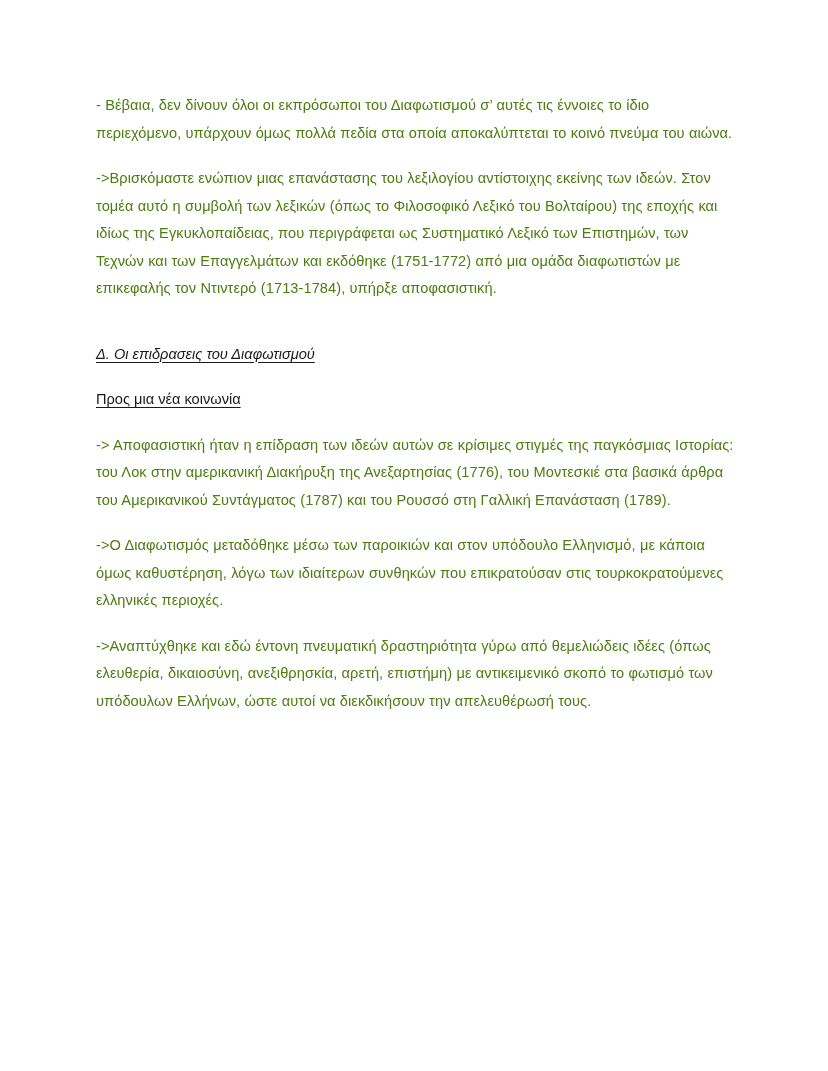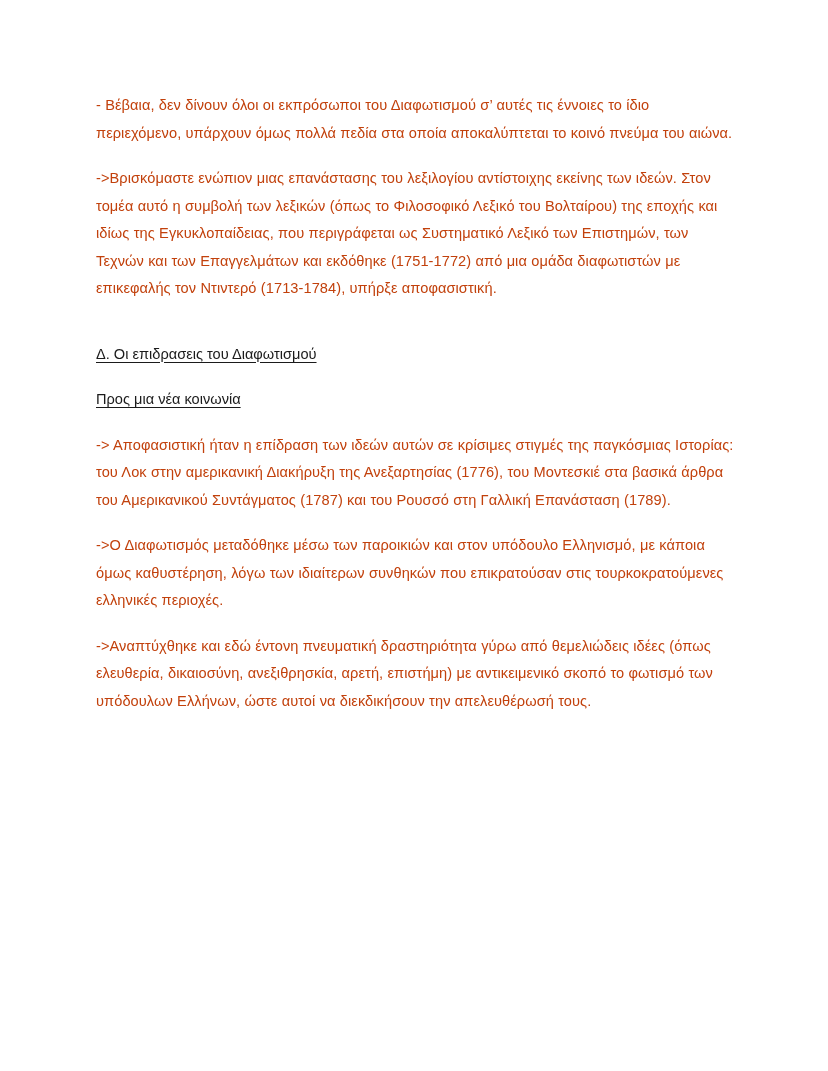--- a/index.html
+++ b/index.html
@@ -20,21 +20,21 @@
   }
   .doc-body {
     position: absolute;
     left: 96px;
     top: 92px;
     width: 638px;
   }
   .para {
     font-size: 14.6px;
     line-height: 27.5px;
-    color: #c2410c;
+    color: #4d7c0f;
     margin: 0 0 18px 0;
     text-align: left;
     letter-spacing: 0.005em;
     word-spacing: 0.01em;
   }
   .para:last-child {
     margin-bottom: 12px;
   }
   .para b,
   .para .bold {
@@ -47,20 +47,21 @@
     margin: 0 0 18px 0;
     font-weight: 400;
   }
   .heading .ul {
     text-decoration: underline;
     text-underline-offset: 2.5px;
     text-decoration-thickness: 1px;
   }
   .gap-before-section {
     margin-top: 38px;
+    font-style: italic;
   }
   .gap-before-subsection {
     margin-top: 30px;
   }
 </style>
 </head>
 <body>
 
 <div class="page">
   <div class="doc-body">

